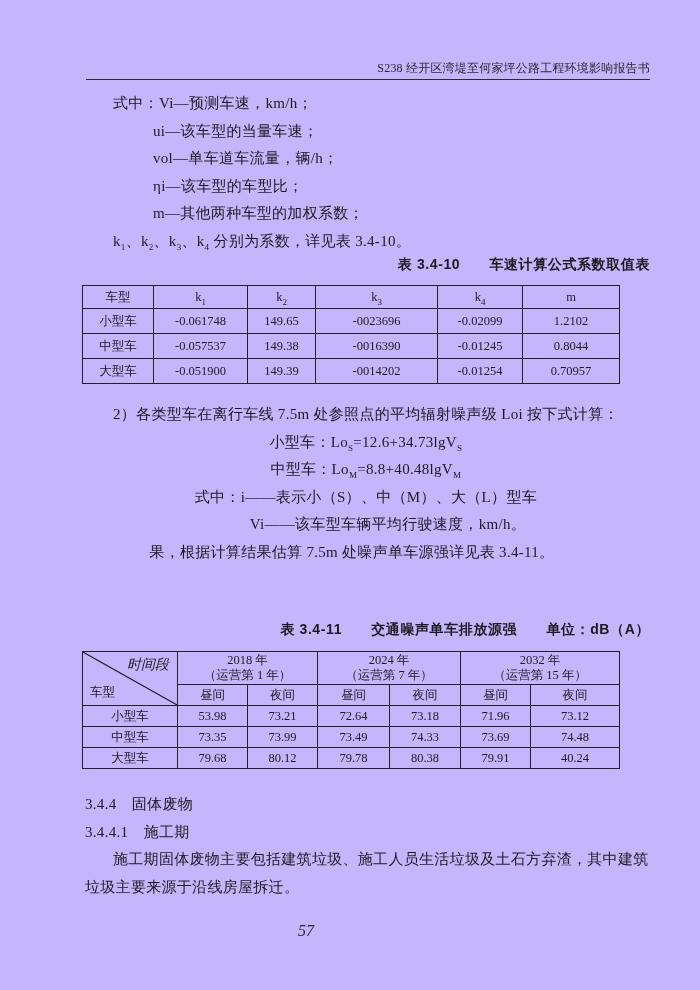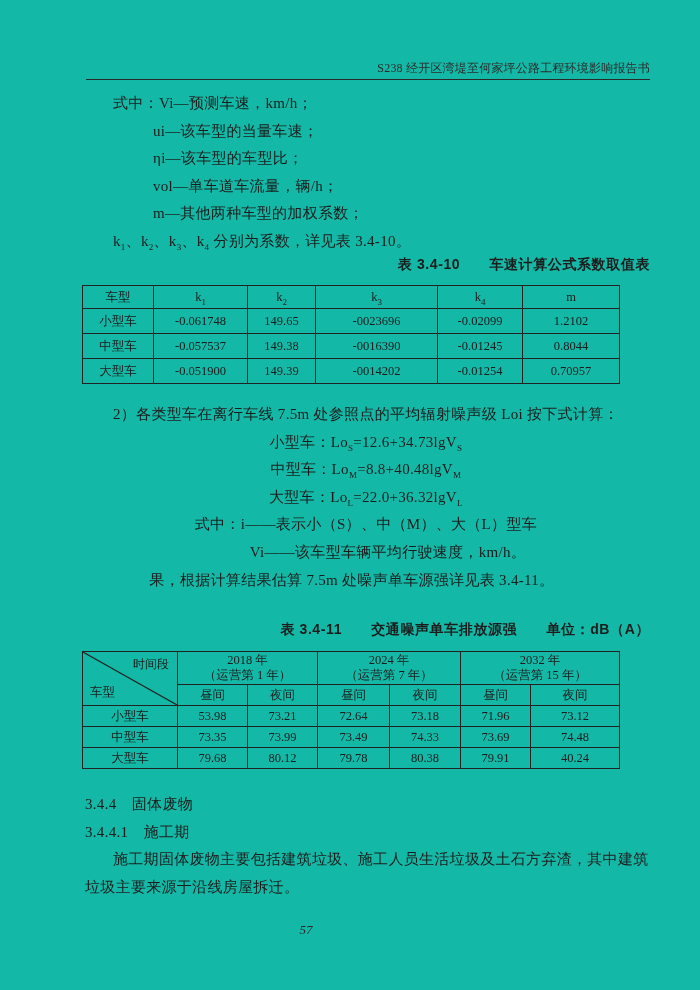--- a/index.html
+++ b/index.html
@@ -1,17 +1,17 @@
 <!DOCTYPE html>
 <html lang="zh"><head>
 <meta charset="utf-8">
 <style>
   html,body { margin:0; padding:0; background:#ffffff; }
   .page {
-    position:relative; width:700px; height:990px; background:#14b8a6;
+    position:relative; width:700px; height:990px; background:#c4b5fd;
     font-family:"Liberation Serif","DejaVu Serif",serif; color:#1c1c1c;
     overflow:hidden;
   }
   .doc-header {
     position:absolute; top:60px; right:50px;
     font-size:12px; letter-spacing:0.2px; color:#2a2a2a; white-space:nowrap;
   }
   .header-rule {
     position:absolute; top:79px; left:86px; width:564px; height:0;
     border-top:1.6px solid #2a2a2a;
@@ -43,40 +43,40 @@
   }
   #table1 .hrow th { height:22px; }
   #table1 td { height:24px; }
   #table2 .grow th { height:32px; }
   #table2 .srow th { height:20px; }
   #table2 td { height:20px; }
   .gline { display:block; line-height:15px; font-size:12.5px; }
   sub { font-size:9px; line-height:0; }
   .corner { position:relative; }
   .corner svg { position:absolute; inset:0; width:100%; height:100%; display:block; }
-  .corner .c-top    { position:absolute; top:4px;  right:8px; font-size:12px; }
+  .corner .c-top    { position:absolute; top:4px;  right:8px; font-size:14px;font-style:italic; }
   .corner .c-bottom { position:absolute; bottom:4px; left:7px; font-size:12.5px; }
   .page-number {
     position:absolute; top:922px; left:0; width:612px; text-align:center;
-    font-size:13px; font-style:italic; color:#2a2a2a;
+    font-size:16px; font-style:italic; color:#2a2a2a;
   }
 </style>
 </head>
 <body>
 
 <div class="page">
 
   <div class="doc-header">S238 经开区湾堤至何家坪公路工程环境影响报告书</div>
   <div class="header-rule"></div>
 
   <div class="defs body-text">
     <div>式中：Vi—预测车速，km/h；</div>
     <div class="sub">ui—该车型的当量车速；</div>
+    <div class="sub">vol—单车道车流量，辆/h；</div>
     <div class="sub">ηi—该车型的车型比；</div>
-    <div class="sub">vol—单车道车流量，辆/h；</div>
     <div class="sub">m—其他两种车型的加权系数；</div>
     <div>k<sub>1</sub>、k<sub>2</sub>、k<sub>3</sub>、k<sub>4</sub> 分别为系数，详见表 3.4-10。</div>
   </div>
 
   <div class="caption" id="caption1">表 3.4-10　　车速计算公式系数取值表</div>
 
   <table id="table1">
     <colgroup>
       <col style="width:71px">
         <col style="width:94px">
@@ -118,21 +118,20 @@
       <td>-0.01254</td>
       <td>0.70957</td>
     </tr>
   </tbody>
     </table>
 
   <div class="sec2 body-text">
     <div class="ind-2">2）各类型车在离行车线 7.5m 处参照点的平均辐射噪声级 Loi 按下式计算：</div>
     <div class="ind-2">小型车：Lo<sub>S</sub>=12.6+34.73lgV<sub>S</sub></div>
     <div class="ind-2">中型车：Lo<sub>M</sub>=8.8+40.48lgV<sub>M</sub></div>
-    <div class="ind-2">大型车：Lo<sub>L</sub>=22.0+36.32lgV<sub>L</sub></div>
     <div class="ind-2">式中：i——表示小（S）、中（M）、大（L）型车</div>
     <div class="ind-vi">Vi——该车型车辆平均行驶速度，km/h。</div>
     <div>果，根据计算结果估算 7.5m 处噪声单车源强详见表 3.4-11。</div>
   </div>
 
   <div class="caption" id="caption2">表 3.4-11　　交通噪声单车排放源强　　单位：dB（A）</div>
 
   <table id="table2">
     <colgroup>
       <col style="width:95px">

